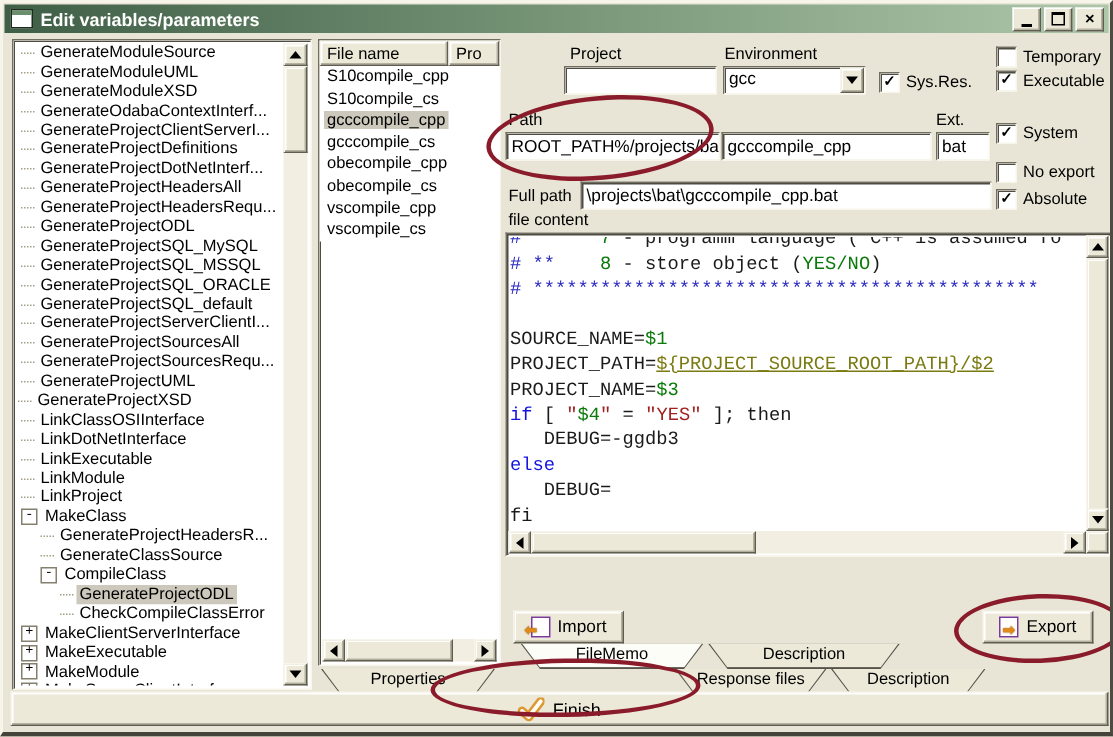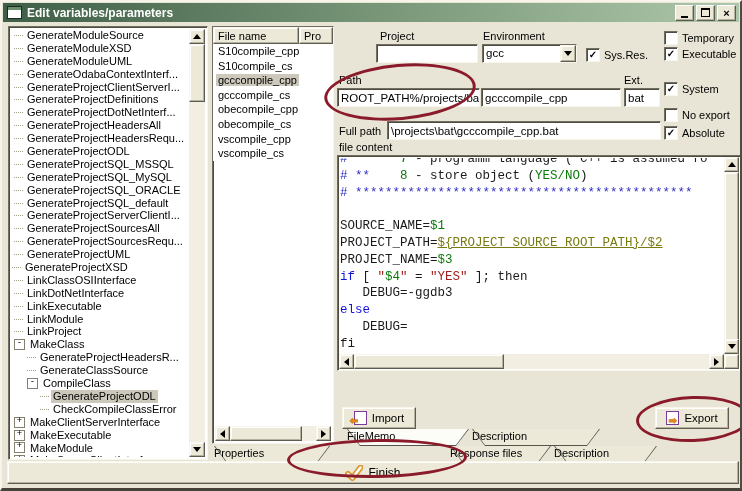--- a/index.html
+++ b/index.html
@@ -76,21 +76,21 @@
   .doc-icon .io-arrow{position:absolute;bottom:-2px;font-size:10px;line-height:10px;color:#e08a1a;font-weight:bold;
     text-shadow:0 0 1px #7a4a00;}
   .doc-icon .io-arrow.in{left:-5px;} .doc-icon .io-arrow.out{left:1px;}
   
   .tab{position:absolute;height:17px;}
   .tab-shape{position:absolute;left:0;right:0;top:0;bottom:0;background:#56544a;
     clip-path:polygon(0 0,100% 0,calc(100% - 13px) 100%,13px 100%);}
   .tab-face{position:absolute;left:1px;right:1px;top:0;bottom:1px;background:#ece9d8;
     clip-path:polygon(0 0,100% 0,calc(100% - 12px) 100%,12px 100%);}
   .tab.active .tab-face{background:#fdfdf8;}
-  .tab-lbl{position:relative;line-height:15px;}
+  .tab-lbl{position:relative;text-align:center;line-height:15px;}
   
   .ellipse{position:absolute;border:3px solid #8a1b2a;border-radius:50%;pointer-events:none;z-index:20;}
   
   #finish-btn{font-size:12px;}
 </style>
 </head>
 <body>
 
 <div id="dialog">
 
@@ -111,28 +111,28 @@
   </div>
 
   <div id="tree-panel" class="abs sunken">
     <div id="tree-inner">
         <div class="tree-row" style="padding-left: 3px;">
           <span class="stub"></span>
           <span class="tree-label">GenerateModuleSource</span>
         </div>
         <div class="tree-row" style="padding-left: 3px;">
           <span class="stub"></span>
+          <span class="tree-label">GenerateModuleUML</span>
+        </div>
+        <div class="tree-row" style="padding-left: 3px;">
+          <span class="stub"></span>
           <span class="tree-label">GenerateModuleXSD</span>
         </div>
         <div class="tree-row" style="padding-left: 3px;">
           <span class="stub"></span>
-          <span class="tree-label">GenerateModuleUML</span>
-        </div>
-        <div class="tree-row" style="padding-left: 3px;">
-          <span class="stub"></span>
           <span class="tree-label">GenerateOdabaContextInterf...</span>
         </div>
         <div class="tree-row" style="padding-left: 3px;">
           <span class="stub"></span>
           <span class="tree-label">GenerateProjectClientServerI...</span>
         </div>
         <div class="tree-row" style="padding-left: 3px;">
           <span class="stub"></span>
           <span class="tree-label">GenerateProjectDefinitions</span>
         </div>
@@ -147,25 +147,25 @@
         <div class="tree-row" style="padding-left: 3px;">
           <span class="stub"></span>
           <span class="tree-label">GenerateProjectHeadersRequ...</span>
         </div>
         <div class="tree-row" style="padding-left: 3px;">
           <span class="stub"></span>
           <span class="tree-label">GenerateProjectODL</span>
         </div>
         <div class="tree-row" style="padding-left: 3px;">
           <span class="stub"></span>
+          <span class="tree-label">GenerateProjectSQL_MySQL</span>
+        </div>
+        <div class="tree-row" style="padding-left: 3px;">
+          <span class="stub"></span>
           <span class="tree-label">GenerateProjectSQL_MSSQL</span>
-        </div>
-        <div class="tree-row" style="padding-left: 3px;">
-          <span class="stub"></span>
-          <span class="tree-label">GenerateProjectSQL_MySQL</span>
         </div>
         <div class="tree-row" style="padding-left: 3px;">
           <span class="stub"></span>
           <span class="tree-label">GenerateProjectSQL_ORACLE</span>
         </div>
         <div class="tree-row" style="padding-left: 3px;">
           <span class="stub"></span>
           <span class="tree-label">GenerateProjectSQL_default</span>
         </div>
         <div class="tree-row" style="padding-left: 3px;">

